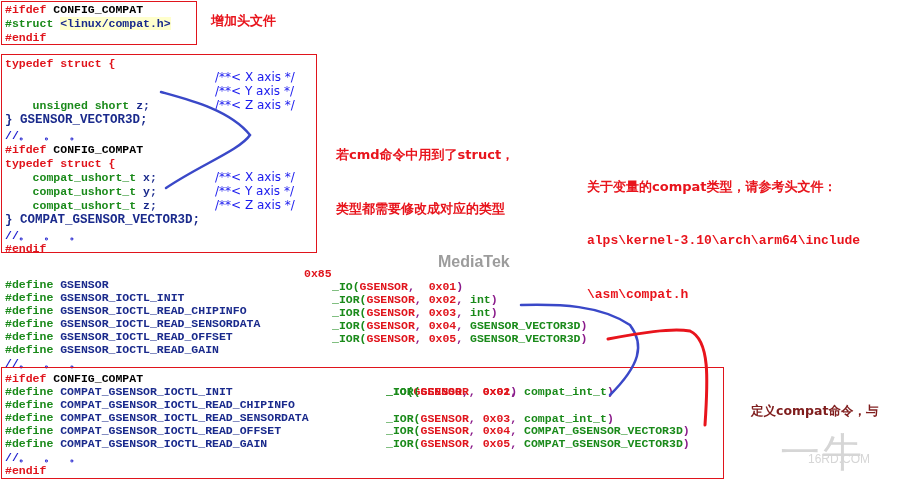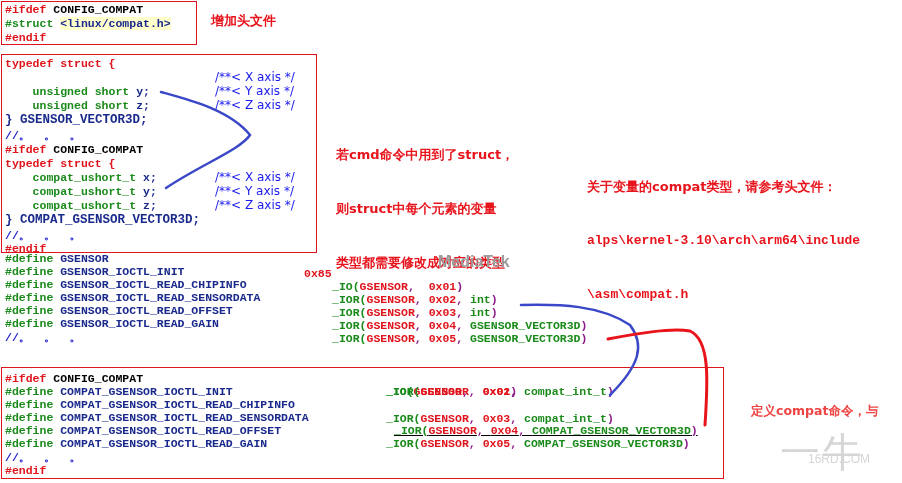--- a/index.html
+++ b/index.html
@@ -13,40 +13,39 @@
   .kw-green { color:#1a8a1a; }
   .dark { color:#000000; }
   .navy { color:#1a2a8c; }
   .purple { color:#8a1a8a; }
   .blue { color:#1a1acc; }
   .cmt { color:#1a1aee; font-family:"DejaVu Sans","Liberation Sans",sans-serif; font-weight:normal; font-size:12px; }
   .inc-bg { background:#ffffcc; }
   .note { position:absolute; font-family:"DejaVu Sans","Liberation Sans",sans-serif; font-size:13px;
           font-weight:bold; line-height:18px; white-space:pre; }
   .note-red { color:#e8141c; }
-  .note-blue { color:#ef4444; }
+  .note-blue { color:#7f1d1d; }
   .wm { position:absolute; font-family:"Liberation Sans",sans-serif; font-weight:bold; font-size:16px; color:#9c9c9c; }
   .wm2 { position:absolute; font-family:"Liberation Sans",sans-serif; color:#d6d6d6; }
   svg.ann { position:absolute; left:0; top:0; pointer-events:none; }
 </style>
 </head>
 <body>
 
 <div class="box" style="left:1px;top:1px;width:196px;height:44px;"></div>
 <div class="code" style="left:5px;top:3px;">
   <div class="line" style="top:0"><span class="kw-red">#ifdef</span><span class="dark"> CONFIG_COMPAT</span></div>
   <div class="line" style="top:14px"><span class="kw-green">#struct</span> <span class="navy inc-bg">&lt;linux/compat.h&gt;</span></div>
   <div class="line" style="top:28px"><span class="kw-red">#endif</span></div>
 </div>
 <div class="note note-red" style="left:211px;top:12px;">增加头文件</div>
 
 <div class="box" style="left:1px;top:54px;width:316px;height:199px;"></div>
 <div class="code" style="left:5px;top:57px;">
   <div class="line" style="top:0"><span class="kw-red">typedef struct {</span></div>
-  <div class="line" style="top:28px">    <span class="kw-green">unsigned short</span> <span class="navy">y;</span></div>
   <div class="line" style="top:42px">    <span class="kw-green">unsigned short</span> <span class="navy">z;</span></div>
   <div class="line navy" style="top:56px;font-size:12.5px;">} GSENSOR_VECTOR3D;</div>
   <div class="line blue" style="top:72px">//。  。  。</div>
   <div class="line" style="top:86px"><span class="kw-red">#ifdef</span><span class="dark"> CONFIG_COMPAT</span></div>
   <div class="line" style="top:100px"><span class="kw-red">typedef struct {</span></div>
   <div class="line" style="top:114px">    <span class="kw-green">compat_ushort_t</span> <span class="navy">x;</span></div>
   <div class="line" style="top:128px">    <span class="kw-green">compat_ushort_t</span> <span class="navy">y;</span></div>
   <div class="line" style="top:142px">    <span class="kw-green">compat_ushort_t</span> <span class="navy">z;</span></div>
   <div class="line navy" style="top:156px;font-size:12.5px;">} COMPAT_GSENSOR_VECTOR3D;</div>
   <div class="line blue" style="top:172px">//。  。  。</div>
@@ -55,33 +54,32 @@
 
 <div class="cmt" style="position:absolute;left:215px;top:70px;">/**&lt; X axis */</div>
 <div class="cmt" style="position:absolute;left:215px;top:84px;">/**&lt; Y axis */</div>
 <div class="cmt" style="position:absolute;left:215px;top:98px;">/**&lt; Z axis */</div>
 <div class="cmt" style="position:absolute;left:215px;top:170px;">/**&lt; X axis */</div>
 <div class="cmt" style="position:absolute;left:215px;top:184px;">/**&lt; Y axis */</div>
 <div class="cmt" style="position:absolute;left:215px;top:198px;">/**&lt; Z axis */</div>
 
 <div class="note note-red" style="left:336px;top:110px;">
   <div>若cmd命令中用到了struct，</div>
-  <div>则struct中每个元素的变量</div>
   <div>类型都需要修改成对应的类型</div>
 </div>
 
 <div class="note note-red" style="left:587px;top:142px;">
   <div>关于变量的compat类型，请参考头文件：</div>
   <div style="font-family:'Liberation Mono',monospace;">alps\kernel-3.10\arch\arm64\include</div>
   <div style="font-family:Liberation Mono, monospace;">\asm\compat.h</div>
 </div>
 
 <div class="wm" style="left:438px;top:253px;">MediaTek</div>
 
-<div class="code" style="left:5px;top:252px;">
+<div class="code" style="left:5px;top:278px;">
   <div class="line" style="top:0"><span class="kw-green">#define</span> <span class="navy">GSENSOR</span></div>
   <div class="line" style="top:13px"><span class="kw-green">#define</span> <span class="navy">GSENSOR_IOCTL_INIT</span></div>
   <div class="line" style="top:26px"><span class="kw-green">#define</span> <span class="navy">GSENSOR_IOCTL_READ_CHIPINFO</span></div>
   <div class="line" style="top:39px"><span class="kw-green">#define</span> <span class="navy">GSENSOR_IOCTL_READ_SENSORDATA</span></div>
   <div class="line" style="top:52px"><span class="kw-green">#define</span> <span class="navy">GSENSOR_IOCTL_READ_OFFSET</span></div>
   <div class="line" style="top:65px"><span class="kw-green">#define</span> <span class="navy">GSENSOR_IOCTL_READ_GAIN</span></div>
   <div class="line blue" style="top:79px">//。  。  。</div>
 </div>
 <div class="code kw-red" style="left:304px;top:267px;">0x85</div>
 <div class="code" style="left:332px;top:280px;">
@@ -100,21 +98,21 @@
   <div class="line" style="top:39px"><span class="kw-green">#define</span> <span class="navy">COMPAT_GSENSOR_IOCTL_READ_SENSORDATA</span></div>
   <div class="line" style="top:52px"><span class="kw-green">#define</span> <span class="navy">COMPAT_GSENSOR_IOCTL_READ_OFFSET</span></div>
   <div class="line" style="top:65px"><span class="kw-green">#define</span> <span class="navy">COMPAT_GSENSOR_IOCTL_READ_GAIN</span></div>
   <div class="line blue" style="top:79px">//。  。  。</div>
   <div class="line kw-red" style="top:92px">#endif</div>
 </div>
 <div class="code" style="left:386px;top:385px;">
   <div class="line" style="top:0"><span class="kw-green">_IO(</span><span class="kw-red">GSENSOR</span><span class="purple">,  </span><span class="kw-red">0x01</span><span class="purple">)</span></div>
   <div class="line" style="top:0"><span class="kw-green">_IOR(</span><span class="kw-red">GSENSOR</span><span class="purple">, </span><span class="kw-red">0x02</span><span class="purple">, </span><span class="kw-green">compat_int_t</span><span class="purple">)</span></div>
   <div class="line" style="top:27px"><span class="kw-green">_IOR(</span><span class="kw-red">GSENSOR</span><span class="purple">, </span><span class="kw-red">0x03</span><span class="purple">, </span><span class="kw-green">compat_int_t</span><span class="purple">)</span></div>
-  <div class="line" style="top:39px;left:8px;text-decoration:underline;"><span class="kw-green">_IOR(</span><span class="kw-red">GSENSOR</span><span class="purple">, </span><span class="kw-red">0x04</span><span class="purple">, </span><span class="kw-green">COMPAT_GSENSOR_VECTOR3D</span><span class="purple">)</span></div>
+  <div class="line" style="top:39px;left:0;"><span class="kw-green">_IOR(</span><span class="kw-red">GSENSOR</span><span class="purple">, </span><span class="kw-red">0x04</span><span class="purple">, </span><span class="kw-green">COMPAT_GSENSOR_VECTOR3D</span><span class="purple">)</span></div>
   <div class="line" style="top:52px;left:0;"><span class="kw-green">_IOR(</span><span class="kw-red">GSENSOR</span><span class="purple">, </span><span class="kw-red">0x05</span><span class="purple">, </span><span class="kw-green">COMPAT_GSENSOR_VECTOR3D</span><span class="purple">)</span></div>
 </div>
 
 <div class="wm2" style="left:780px;top:425px;font-size:40px;letter-spacing:2px;">一牛网</div>
 <div class="wm2" style="left:808px;top:452px;font-size:12px;">16RD.COM</div>
 
 <div class="note" style="left:751px;top:366px;font-size:12.5px;">
   <div class="note-blue">定义compat命令，与</div>
   
   

